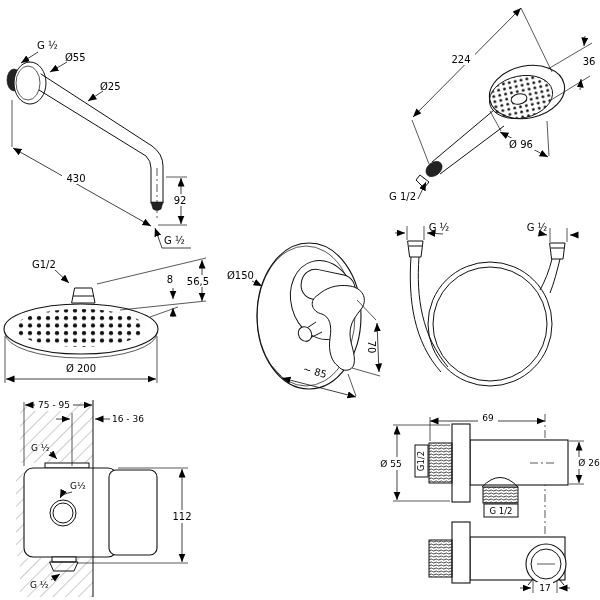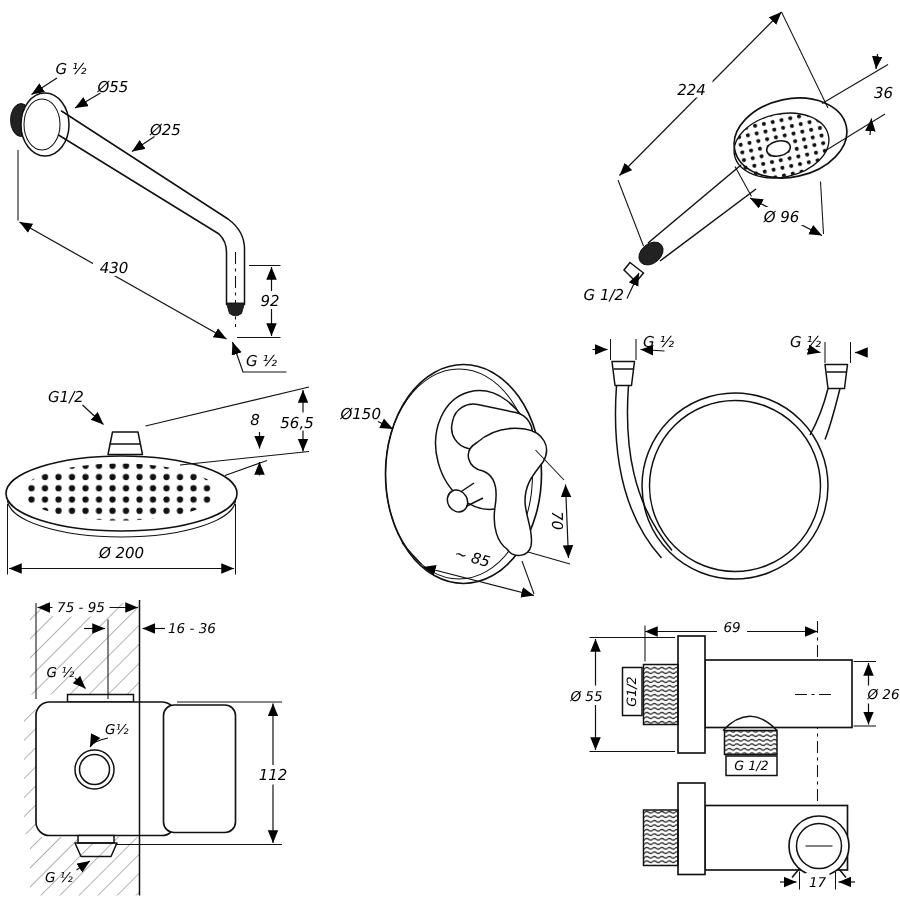--- a/index.html
+++ b/index.html
@@ -1,16 +1,16 @@
 <!DOCTYPE html>
 <html><head>
 <meta charset="utf-8">
 <style>
   html,body { margin:0; padding:0; background:#fff; }
-  .stage { width:600px; height:600px; position:relative; background:#fff;font-style:italic; }
+  .stage { width:600px; height:600px; position:relative; background:#fff; }
   svg text { font-family:"DejaVu Sans", sans-serif; font-size:10px; fill:#000; }
   svg text.t9  { font-size:9px; }
   svg text.t85 { font-size:8.5px; }
   .ln  { stroke:#111; fill:none; stroke-width:1; }
   .lnr { stroke:#111; fill:none; stroke-width:1; stroke-linejoin:round; stroke-linecap:round; }
   .thin{ stroke:#111; fill:none; stroke-width:0.7; }
   .dim { stroke:#111; fill:none; stroke-width:0.8; }
   .wf  { fill:#fff; stroke:#111; stroke-width:1; }
   .wf2 { fill:#fff; stroke:#111; stroke-width:1.1; }
   .dk  { fill:#222; stroke:#111; stroke-width:0.6; }

